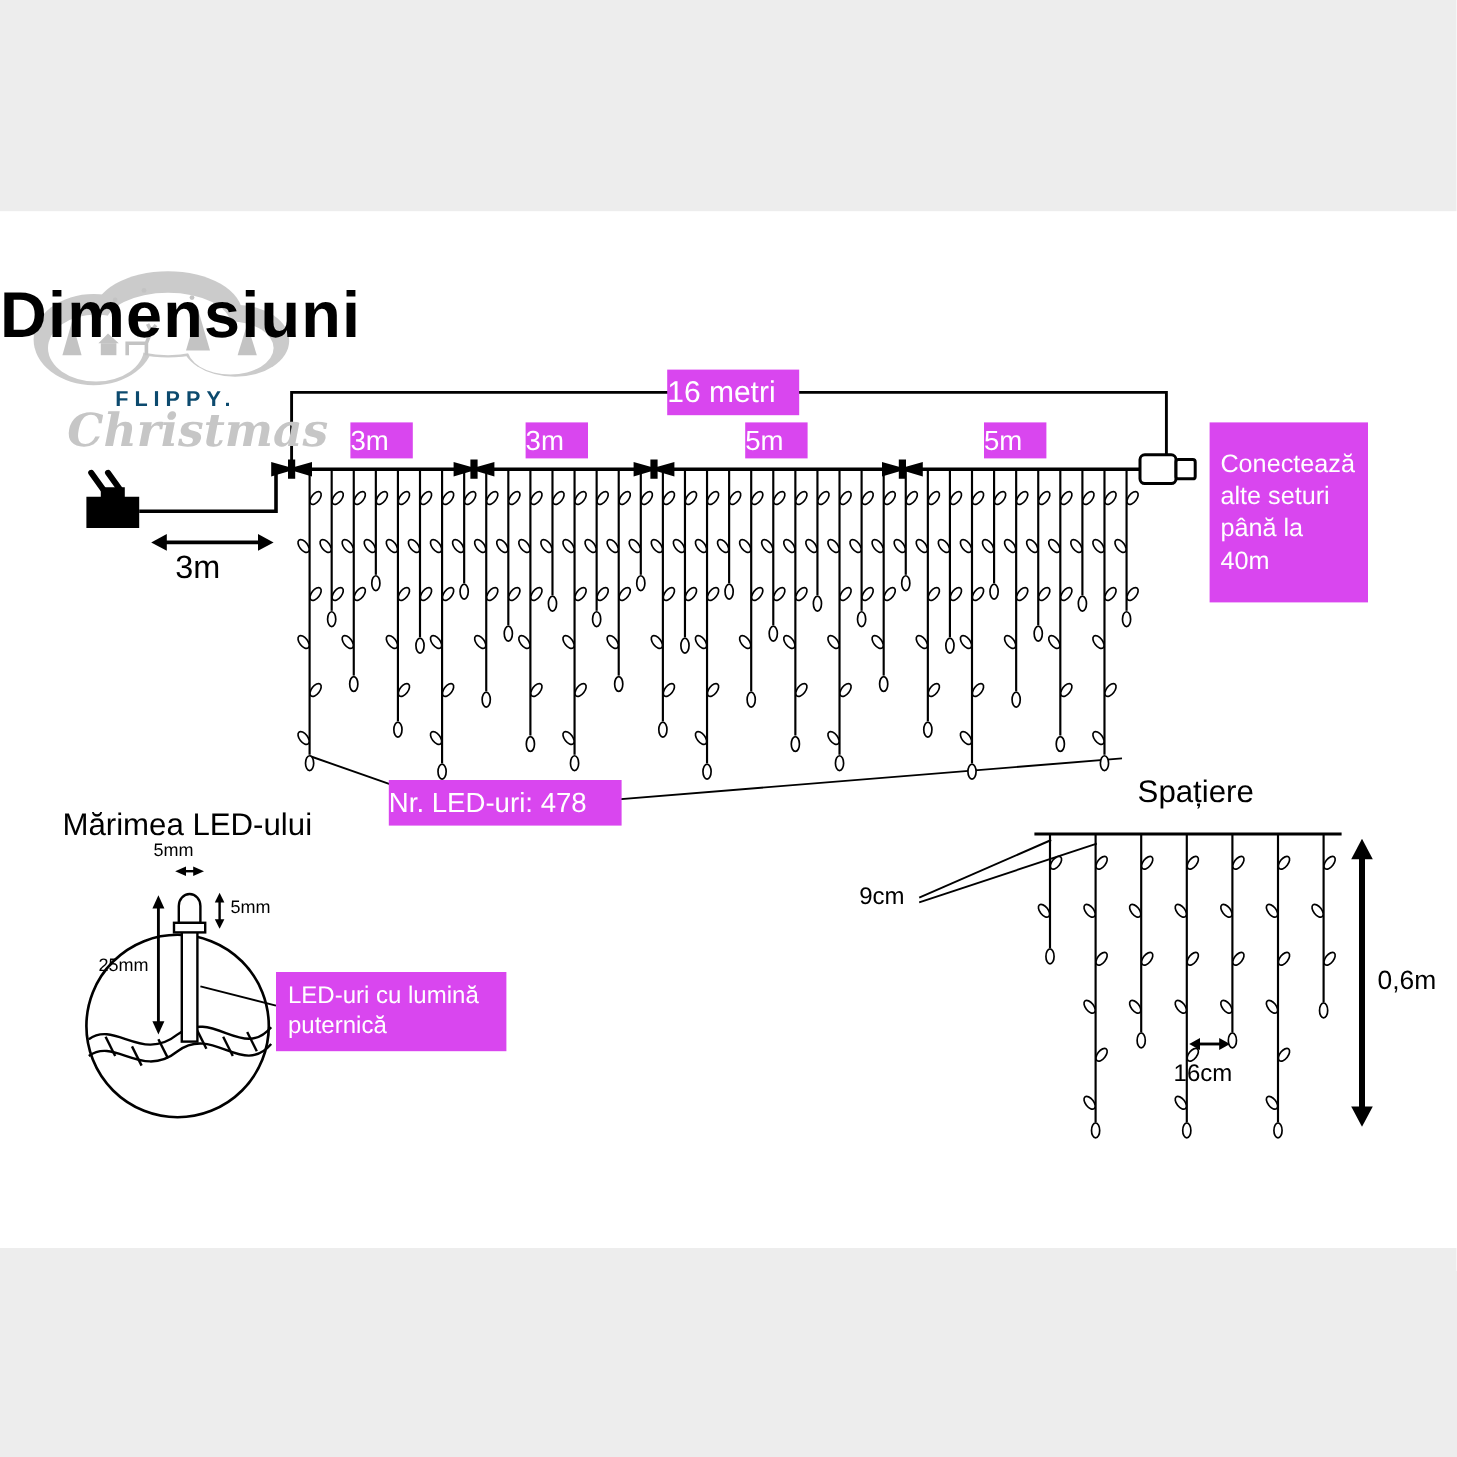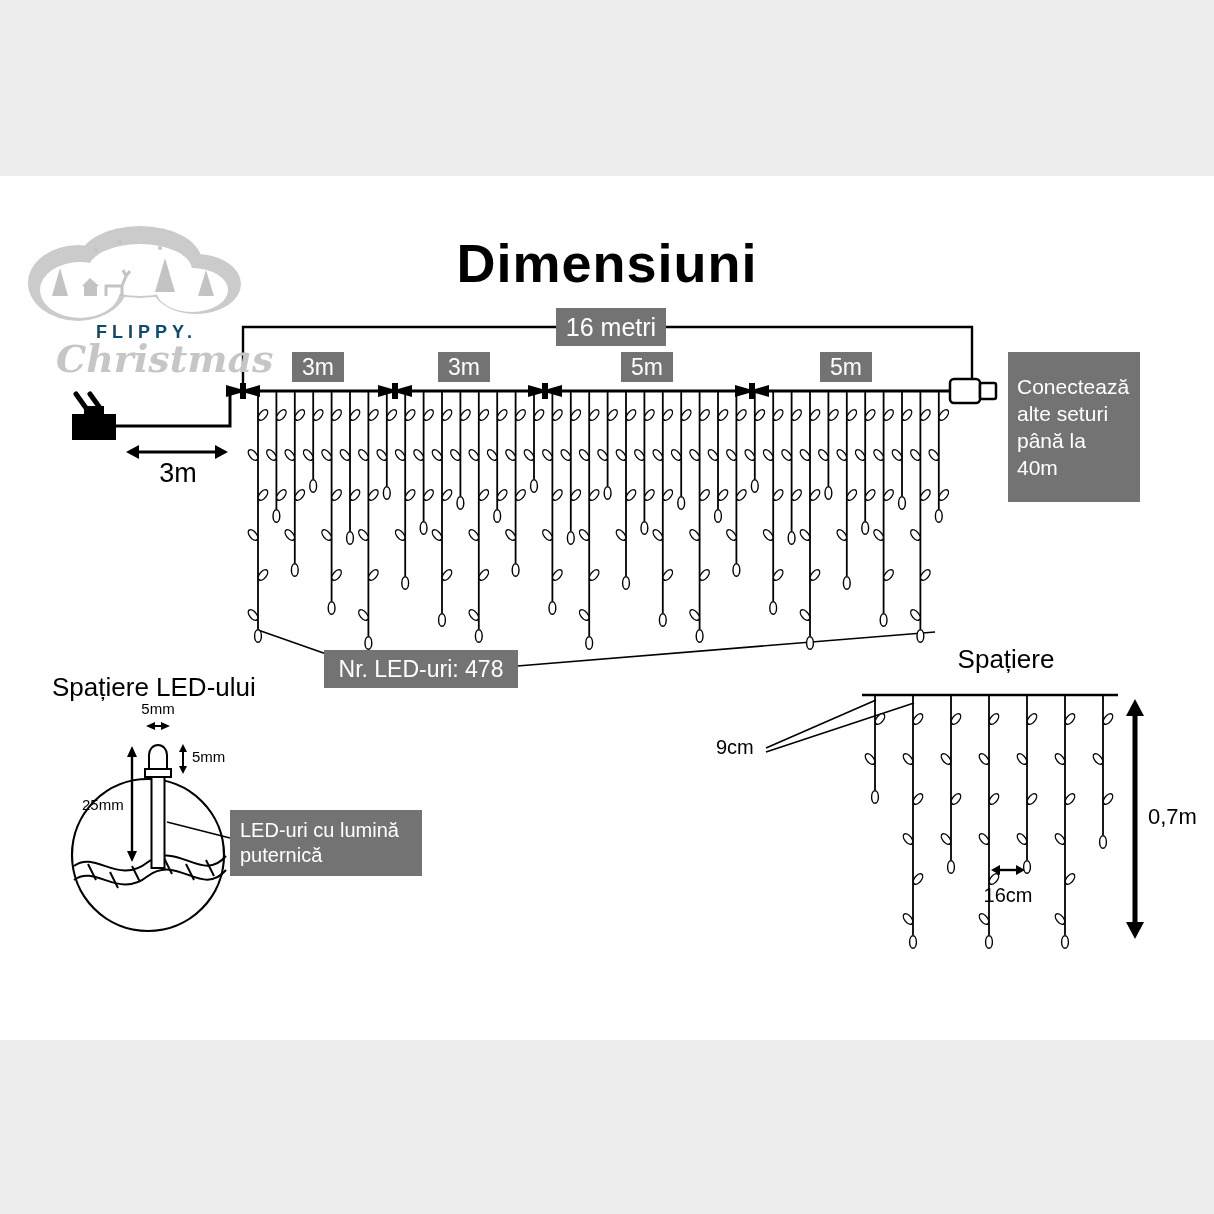--- a/index.html
+++ b/index.html
@@ -4,22 +4,22 @@
 <style>
   *{margin:0;padding:0;box-sizing:border-box}
   html,body{background:#fff}
   #canvas{
     position:relative;width:1214px;height:1214px;background:#fff;
     font-family:"Liberation Sans","DejaVu Sans",sans-serif;color:#000;overflow:hidden;
   }
   .band{position:absolute;left:0;width:100%;background:#ededed;z-index:0}
   svg.art{position:absolute;left:0;top:0;z-index:1}
   .abs{position:absolute;z-index:2}
-  .center{text-align:center}
-  .blackbox{position:absolute;z-index:2;background:#737373;color:#fff}
+  .center{text-align:left}
+  .blackbox{position:absolute;z-index:2;background:#d946ef;color:#fff}
   .title{font-size:54px;font-weight:700;letter-spacing:1px}
   .heading{font-size:26px}
   .note{font-size:27px}
   .small{font-size:15px}
   .logo-brand{font-size:18px;font-weight:700;letter-spacing:5px;color:#0c4a6e}
   .logo-script{font-family:"DejaVu Serif","Liberation Serif",serif;font-style:italic;font-weight:700;
     font-size:38px;color:#c6c6c6}
 </style>
 </head>
 <body>
@@ -421,29 +421,29 @@
   <div class="abs center" style="left:146px;top:458px;width:64px;font-size:27px">3m</div>
 
   <div class="blackbox" style="left:1008px;top:352px;width:132px;padding:21px 9px;font-size:21px;line-height:27px">
     <div>Conectează</div>
     <div>alte seturi</div>
     <div>până la 40m</div>
   </div>
 
   <div class="blackbox center" style="left:324px;top:650px;width:194px;height:38px;line-height:38px;font-size:23px">Nr. LED-uri: 478</div>
 
-  <div class="abs heading" style="left:52px;top:672px">Spațiere LED-ului</div>
+  <div class="abs heading" style="left:52px;top:672px">Mărimea LED-ului</div>
 
   <div class="abs center small" style="left:128px;top:700px;width:60px">5mm</div>
   <div class="abs small" style="left:192px;top:748px">5mm</div>
   <div class="abs small" style="left:82px;top:796px">25mm</div>
 
   <div class="blackbox" style="left:230px;top:810px;width:192px;padding:8px 10px;font-size:20px;line-height:25px">
     <div>LED-uri cu lumină</div>
     <div>puternică</div>
   </div>
 
   <div class="abs center heading" style="left:948px;top:644px;width:116px">Spațiere</div>
   <div class="abs" style="left:716px;top:736px;font-size:20px">9cm</div>
   <div class="abs center" style="left:978px;top:884px;width:60px;font-size:20px">16cm</div>
-  <div class="abs" style="left:1148px;top:804px;font-size:22px">0,7m</div>
+  <div class="abs" style="left:1148px;top:804px;font-size:22px">0,6m</div>
 
 </div>
 
 </body></html>

